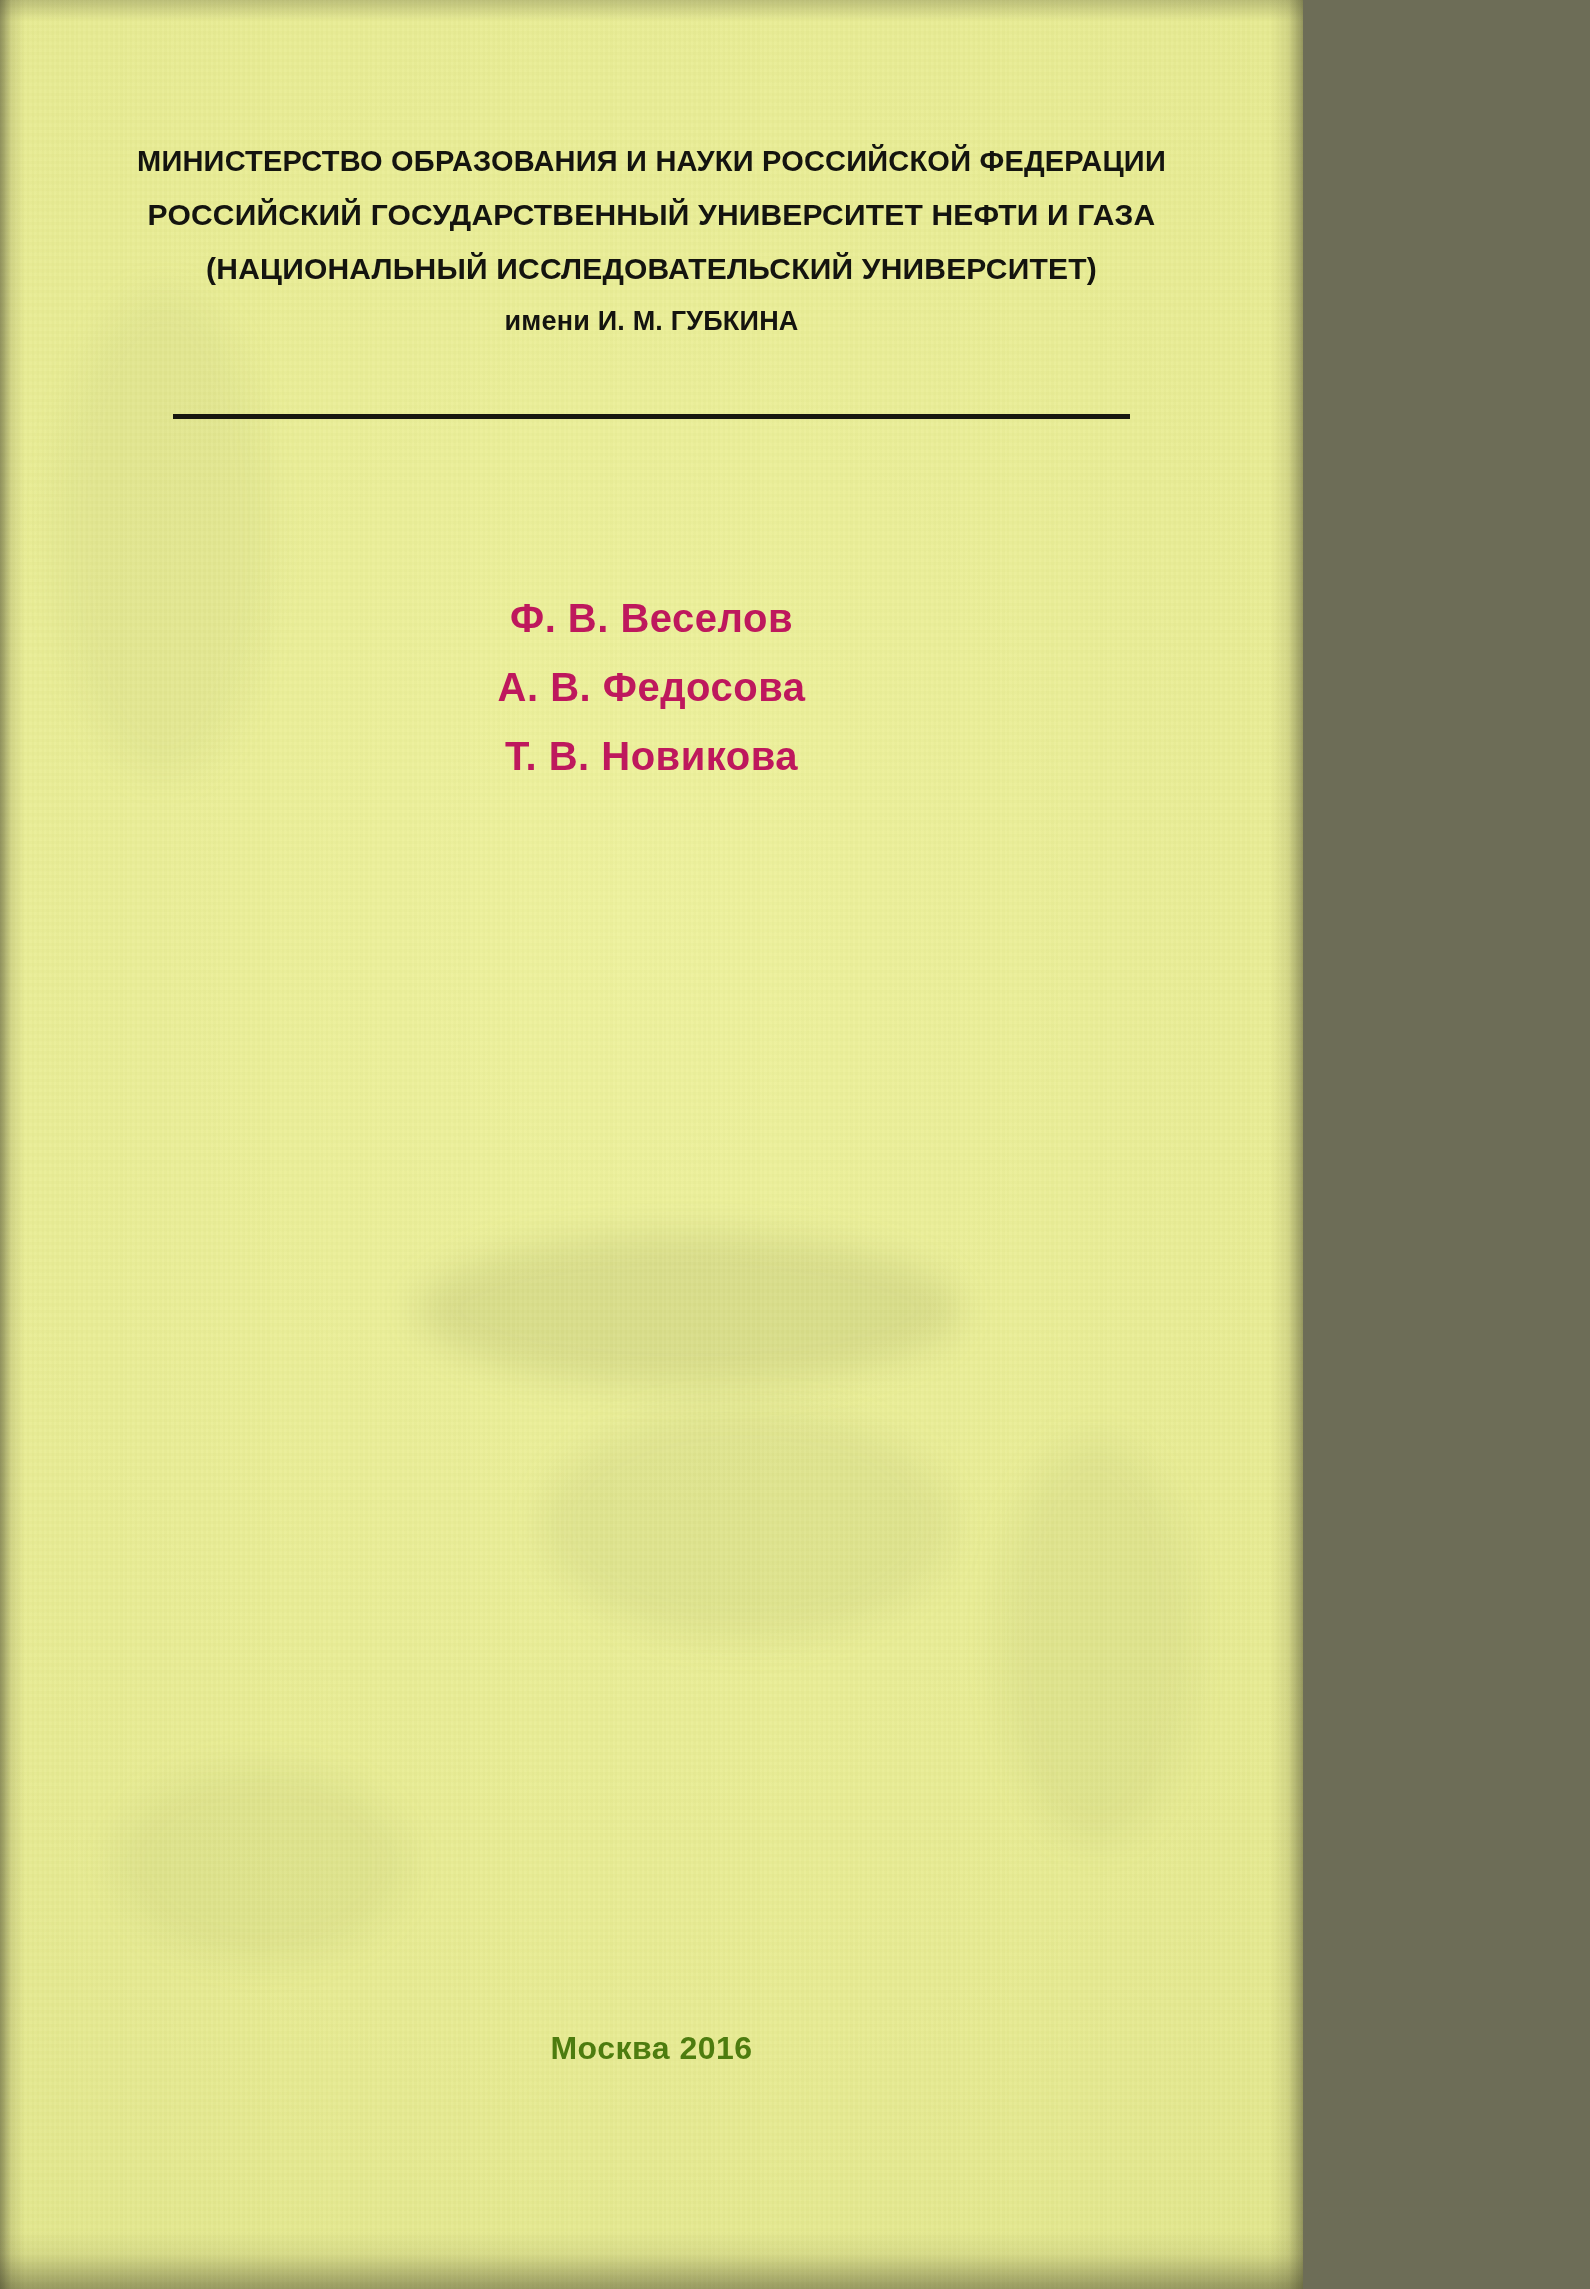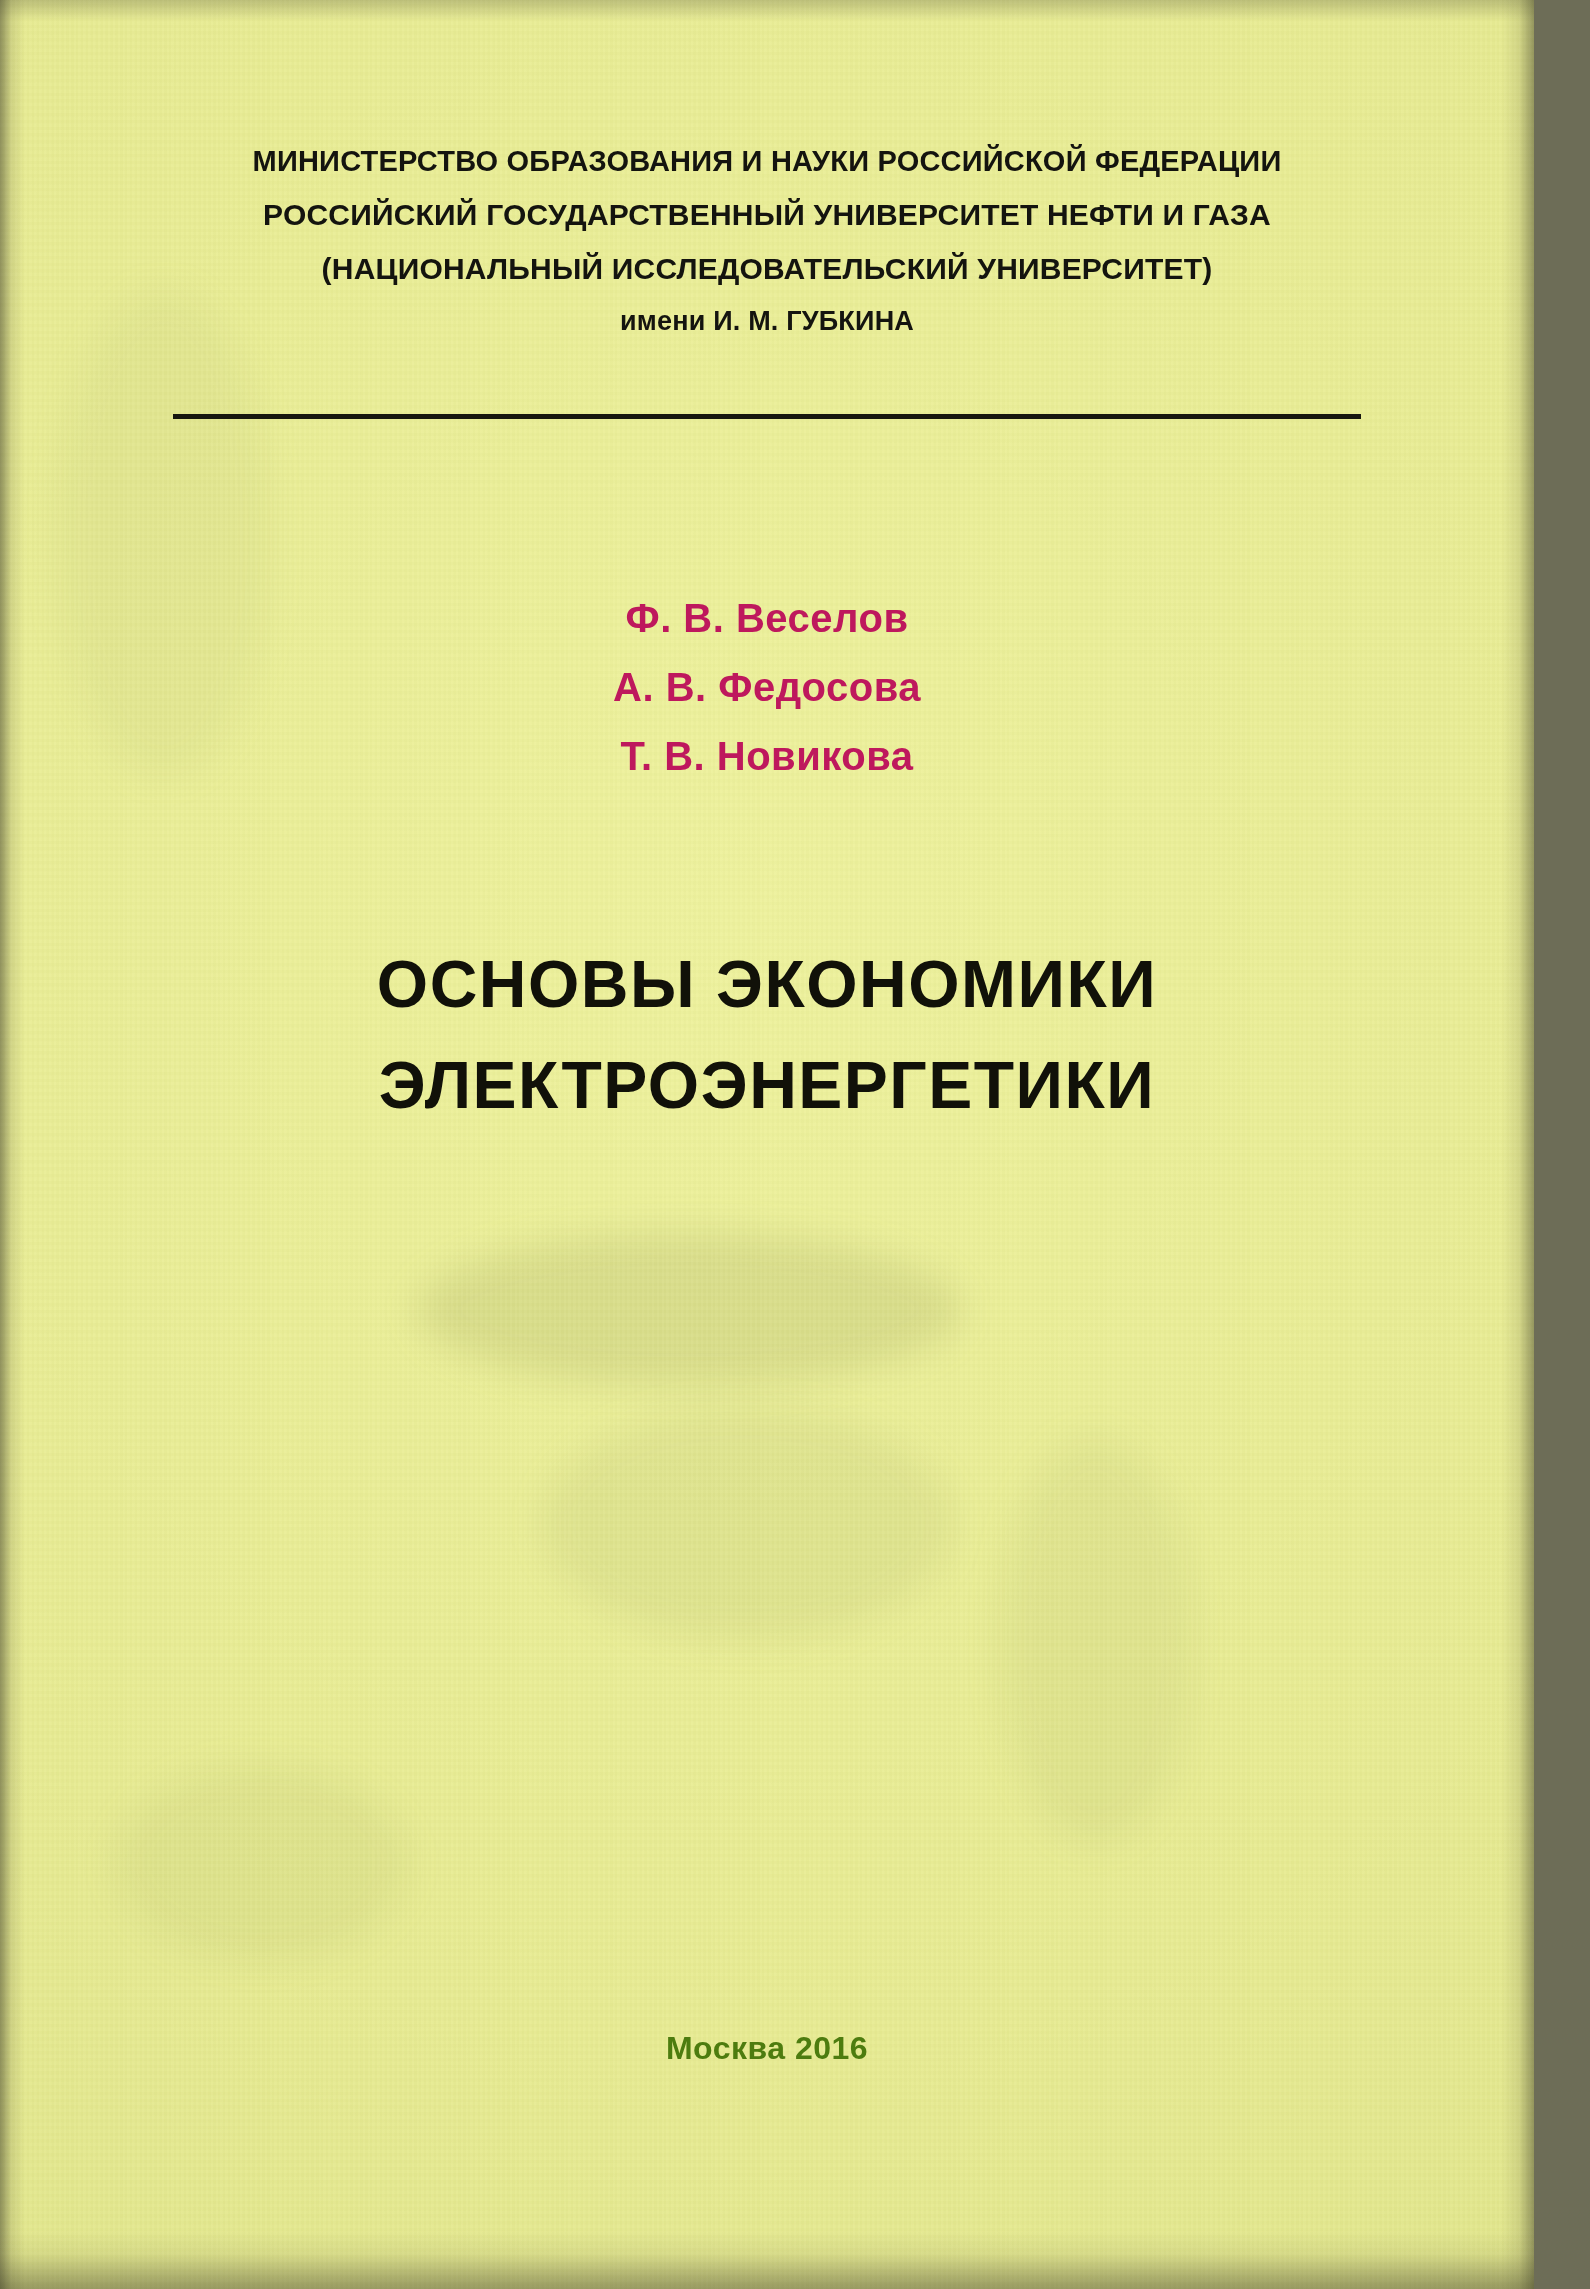--- a/index.html
+++ b/index.html
@@ -5,21 +5,21 @@
   html, body {
     margin: 0;
     padding: 0;
     background: #6d6d57;
   }
   body {
     font-family: "Liberation Sans", sans-serif;
   }
   .page {
     position: relative;
-    width: 1534px;
+    width: 1303px;
     height: 2289px;
     overflow: hidden;
     background: #e8ec96;
   }
   
   .paper-base {
     position: absolute;
     inset: 0;
     background:
       radial-gradient(ellipse 120% 90% at 48% 40%, #eef29d 0%, #e7eb92 55%, #dde287 100%);
@@ -175,21 +175,17 @@
     </div>
 
     <div class="rule"></div>
 
     <div class="authors">
       <div class="a">Ф. В. Веселов</div>
       <div class="a">А. В. Федосова</div>
       <div class="a">Т. В. Новикова</div>
     </div>
 
-    <div class="title">
-      <div class="t">ОСНОВЫ ЭКОНОМИКИ</div>
-      <div class="t">ЭЛЕКТРОЭНЕРГЕТИКИ</div>
-    </div>
 
     <div class="imprint">Москва 2016</div>
   </div>
 </div>
 
 
 </body></html>

